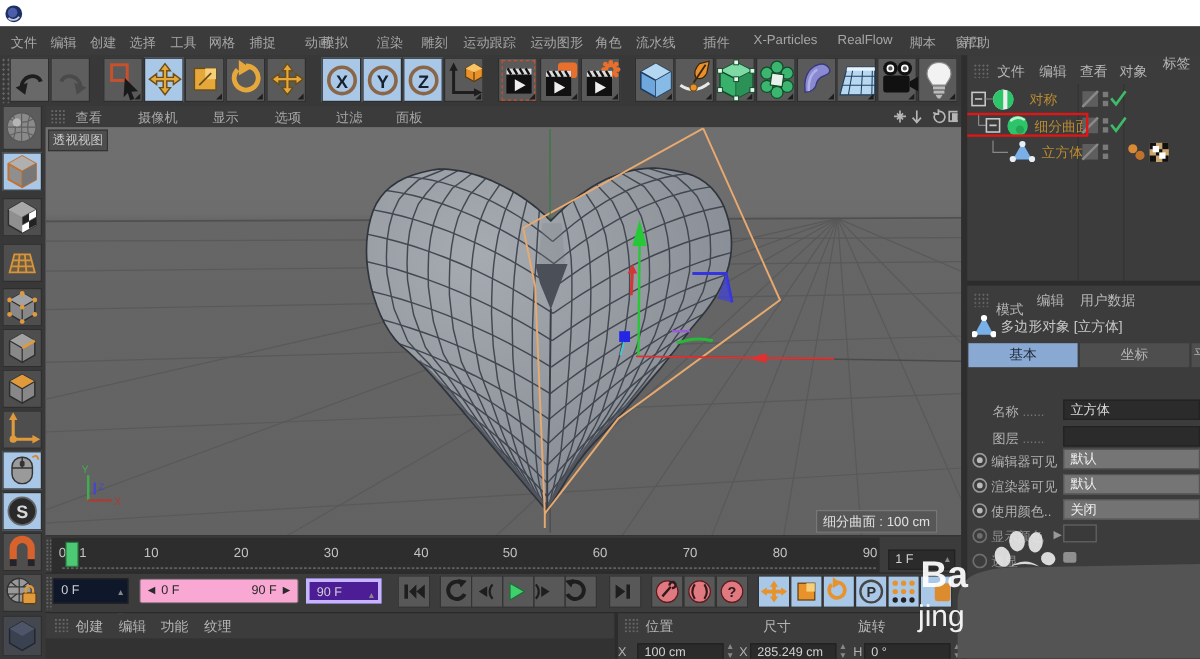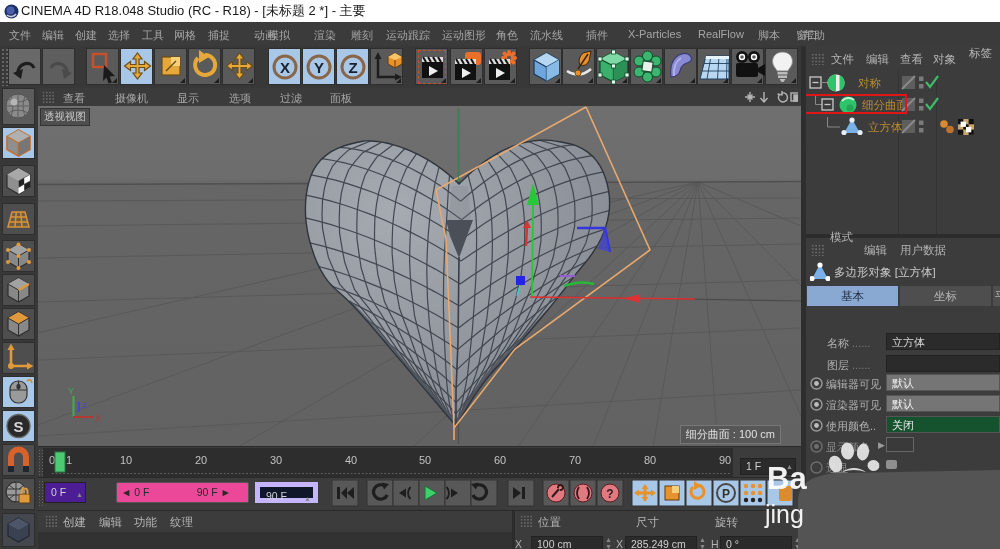--- a/index.html
+++ b/index.html
@@ -54,21 +54,20 @@
 </style>
 </head>
 <body>
 <div id="app">
   <div id="titlebar">
     <svg class="abs" style="left:4px;top:4px" width="15" height="15">
       <circle cx="7.5" cy="7.5" r="7" fill="#1c2f66"></circle>
       <circle cx="6.5" cy="6.5" r="4" fill="#4a5fa8"></circle>
       <path d="M3 11 A6 6 0 0 0 12 10" stroke="#c8cddf" stroke-width="1.6" fill="none"></path>
     </svg>
-    <span class="txt">CINEMA 4D R18.048 Studio (RC - R18) - [未标题 2 *] - 主要</span>
   </div>
   <div id="menubar">
     <span style="left:9px">文件</span>
       <span style="left:42px">编辑</span>
       <span style="left:75px">创建</span>
     <span style="left:108px">选择</span>
       <span style="left:142px">工具</span>
       <span style="left:174px">网格</span>
     <span style="left:208px">捕捉</span>
       <span style="left:254px">动画</span>
@@ -587,21 +586,21 @@
             <rect x="0" y="10.6" width="5.3" height="5.3" fill="#111"></rect>
             <rect x="10.6" y="10.6" width="5.3" height="5.3" fill="#111"></rect>
             <rect x="2.6" y="2.6" width="5.3" height="5.3" fill="#fff"></rect>
             <rect x="8" y="8" width="5.3" height="5.3" fill="#fff"></rect>
           </g>
       </svg>
     </div>
 
     <div class="abs" style="left:0;top:188px;width:194px;height:4px;background:#2c2c2c"></div>
     <div class="abs grip" style="left:5px;top:198px;width:14px;height:12px;background-size:3.4px 3.4px"></div>
-    <span class="abs pmenu" style="left:24px;top:184px">模式</span>
+    <span class="abs pmenu" style="left:24px;top:205px">模式</span>
     <span class="abs pmenu" style="left:58px;top:197px">编辑</span>
     <span class="abs pmenu" style="left:94px;top:197px">用户数据</span>
     <svg class="abs" style="left:4px;top:216px" width="20" height="20">
         <path d="M10 2 L18 17 L2 17 Z" fill="#7ab0e8"></path>
         <circle cx="10" cy="3" r="2.6" fill="#fff"></circle>
         <circle cx="18" cy="16.5" r="2.6" fill="#fff"></circle>
         <circle cx="2" cy="16.5" r="2.6" fill="#fff"></circle>
       </svg>
     <span class="abs" style="left:28px;top:219px;font-size:11.5px;color:#c9c9c9">多边形对象 [立方体]</span>
     <div class="abs" style="left:1px;top:240px;width:91px;height:20px;background:#8aa9d2;color:#1a2536;font-size:11.5px;text-align:center;line-height:20px">基本</div>
@@ -622,21 +621,21 @@
         <circle cx="6.5" cy="6.5" r="5.5" fill="none" stroke="#999" stroke-width="1.4"></circle>
         <circle cx="6.5" cy="6.5" r="2.4" fill="#bbb"></circle>
       </svg>
     <span class="abs" style="left:20px;top:352px;font-size:11px;color:#b2b2b2">渲染器可见</span>
     <div class="abs" style="left:80px;top:349px;width:114px;height:17px;background:#757575;border:1px solid #555;color:#f0f0f0;font-size:11px;line-height:16px"><span style="margin-left:5px">默认</span></div>
     <svg class="abs" style="left:4px;top:373px" width="13" height="13">
         <circle cx="6.5" cy="6.5" r="5.5" fill="none" stroke="#999" stroke-width="1.4"></circle>
         <circle cx="6.5" cy="6.5" r="2.4" fill="#bbb"></circle>
       </svg>
     <span class="abs" style="left:20px;top:373px;font-size:11px;color:#b2b2b2">使用颜色..</span>
-    <div class="abs" style="left:80px;top:370px;width:114px;height:17px;background:#14532d;border:1px solid #555;color:#f0f0f0;font-size:11px;line-height:16px"><span style="margin-left:5px">关闭</span></div>
+    <div class="abs" style="left:80px;top:370px;width:114px;height:17px;background:#737373;border:1px solid #555;color:#f0f0f0;font-size:11px;line-height:16px"><span style="margin-left:5px">关闭</span></div>
     <svg class="abs" style="left:4px;top:394px" width="13" height="13">
         <circle cx="6.5" cy="6.5" r="5.5" fill="none" stroke="#6e6e6e" stroke-width="1.4"></circle>
         <circle cx="6.5" cy="6.5" r="2.4" fill="#6e6e6e"></circle>
       </svg>
     <span class="abs" style="left:20px;top:394px;font-size:11px;color:#8a8a8a">显示颜色</span>
     <span class="abs" style="left:72px;top:394px;font-size:9px;color:#999">▶</span>
     <div class="abs" style="left:80px;top:391px;width:28px;height:15px;background:#3a3a3a;border:1px solid #666"></div>
     <svg class="abs" style="left:4px;top:415px" width="13" height="13">
         <circle cx="6.5" cy="6.5" r="5.5" fill="none" stroke="#6e6e6e" stroke-width="1.4"></circle>
       </svg>
@@ -663,23 +662,23 @@
         <g fill="#5a5a5a">
             <rect x="8" y="24" width="680" height="1.5" fill="none"></rect>
           </g>
       </svg>
       <div class="abs" style="left:8px;top:24px;width:680px;height:3px;background-image:radial-gradient(circle,#606060 40%,transparent 42%);background-size:3.74px 3px"></div>
     </div>
     <div class="abs" style="left:702px;top:11px;width:56px;height:17px;background:#2b2b2b;border:1px solid #222;color:#d0d0d0;font-size:10.5px;line-height:15px"><span style="margin-left:5px">1 F</span><span style="position:absolute;right:2px;top:0px;color:#888;font-size:7px">▲<br>▼</span></div>
   </div>
   <div id="transport">
     <div class="abs grip" style="left:0;top:2px;width:5px;height:28px;background-size:3px 3px"></div>
-    <div class="abs" style="left:6px;top:4px;width:42px;height:21px;background:#4c1d95;border:1px solid #222;color:#d0d0d0;font-size:10.5px;line-height:19px"><span style="margin-left:6px">0 F</span><span style="position:absolute;right:2px;top:2px;color:#888;font-size:7px">▲<br>▼</span></div>
-    <div class="abs" style="left:78px;top:4px;width:133px;height:21px;background:#ec4899;border:1px solid #555;border-radius:2px;color:#2a2a2a;font-size:10.5px;line-height:19px"><span style="margin-left:4px">◄ 0 F</span><span style="position:absolute;right:17px">90 F ►</span></div>
-    <div class="abs" style="left:217px;top:4px;width:63px;height:21px;background:#0f172a;border:5px solid #c4b5fd;color:#d0d0d0;font-size:10.5px;line-height:19px"><span style="margin-left:6px">90 F</span><span style="position:absolute;right:2px;top:2px;color:#888;font-size:7px">▲<br>▼</span></div>
+    <div class="abs" style="left:6px;top:4px;width:63px;height:21px;background:#0f172a;border:1px solid #222;color:#d0d0d0;font-size:10.5px;line-height:19px"><span style="margin-left:6px">0 F</span><span style="position:absolute;right:2px;top:2px;color:#888;font-size:7px">▲<br>▼</span></div>
+    <div class="abs" style="left:78px;top:4px;width:133px;height:21px;background:#f9a8d4;border:1px solid #555;border-radius:2px;color:#2a2a2a;font-size:10.5px;line-height:19px"><span style="margin-left:4px">◄ 0 F</span><span style="position:absolute;right:4px">90 F ►</span></div>
+    <div class="abs" style="left:217px;top:4px;width:63px;height:21px;background:#4c1d95;border:3px solid #c4b5fd;color:#d0d0d0;font-size:10.5px;line-height:19px"><span style="margin-left:6px">90 F</span><span style="position:absolute;right:2px;top:2px;color:#888;font-size:7px">▲<br>▼</span></div>
     <svg class="abs" style="left:294px;top:2px" width="469" height="27">
       <g fill="#585858" stroke="#333" stroke-width="1">
         <rect x="0" y="0" width="26" height="26"></rect>
           <rect x="35" y="0" width="26" height="26"></rect>
           <rect x="61" y="0" width="26" height="26"></rect>
           <rect x="87" y="0" width="26" height="26"></rect>
           <rect x="113" y="0" width="26" height="26"></rect>
           <rect x="139" y="0" width="26" height="26"></rect>
           <rect x="176" y="0" width="26" height="26"></rect>
         <rect x="211" y="0" width="26" height="26"></rect>

